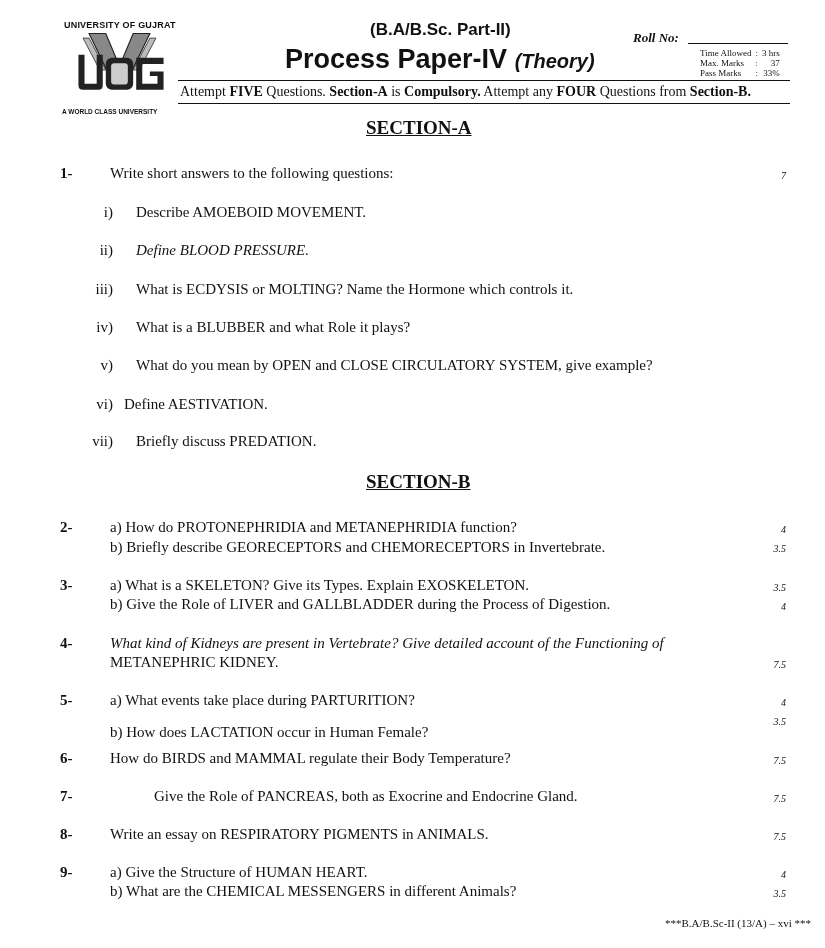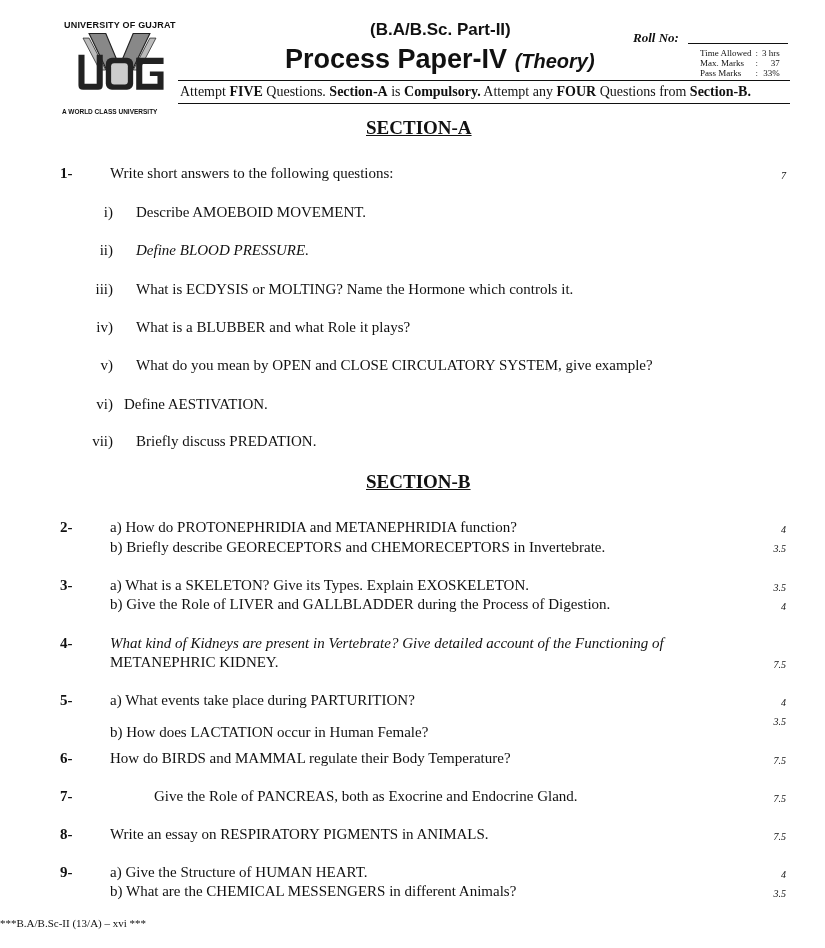--- a/index.html
+++ b/index.html
@@ -17,21 +17,21 @@
   .meta td { padding:0; }
   .meta .c { padding:0 4px; }
   .meta .v { text-align:right; }
   .rule1 { left:178px; top:80px; width:612px; border-top:1px solid #111; }
   .instr { left:180px; top:84px; font-size:14px; }
   .rule2 { left:178px; top:103px; width:612px; border-top:1px solid #111; }
   .section { font-weight:bold; font-size:19px; text-decoration:underline; }
   .q { font-size:15px; }
   .qn { font-weight:bold; font-size:15px; }
   .mk { font-style:italic; font-size:10px; text-align:right; width:30px; }
-  .footer { left:0; width:811px; text-align:left; top:917px; font-size:11px; }
+  .footer { left:0; width:811px; text-align:right; top:917px; font-size:11px; }
 </style>
 </head>
 <body>
 
 <div class="abs uni-top">UNIVERSITY OF GUJRAT</div>
 <svg class="abs logo" viewBox="0 0 120 100" style="left:62px;top:32px;width:118px;height:76px;">
   <polygon points="18,2 40,2 58,45 76,2 98,2 70,60 46,60" fill="#888" stroke="#222" stroke-width="1.5"></polygon>
   <polygon points="10,8 18,8 40,50 32,50" fill="#bbb" stroke="#222" stroke-width="1"></polygon>
   <polygon points="106,8 98,8 76,50 84,50" fill="#bbb" stroke="#222" stroke-width="1"></polygon>
   <path d="M4,30 L4,70 Q4,76 10,76 L30,76 Q36,76 36,70 L36,30 L28,30 L28,68 L12,68 L12,30 Z" fill="#222"></path>

